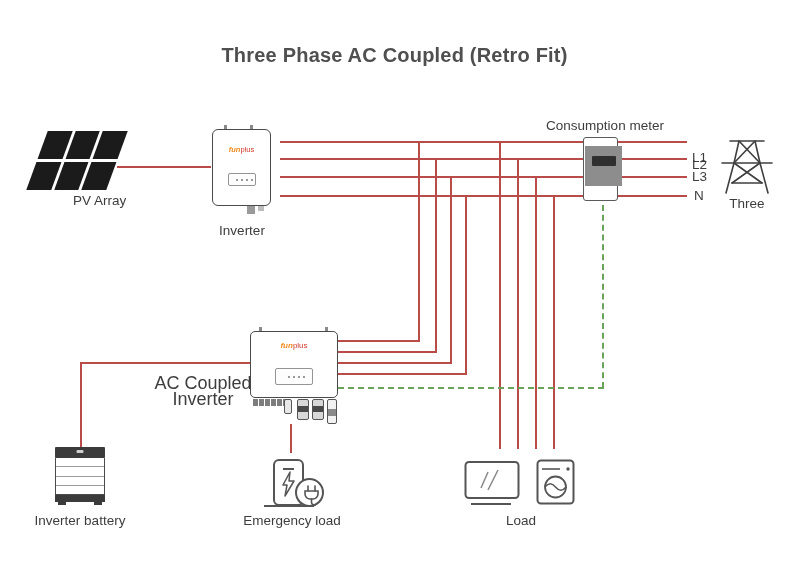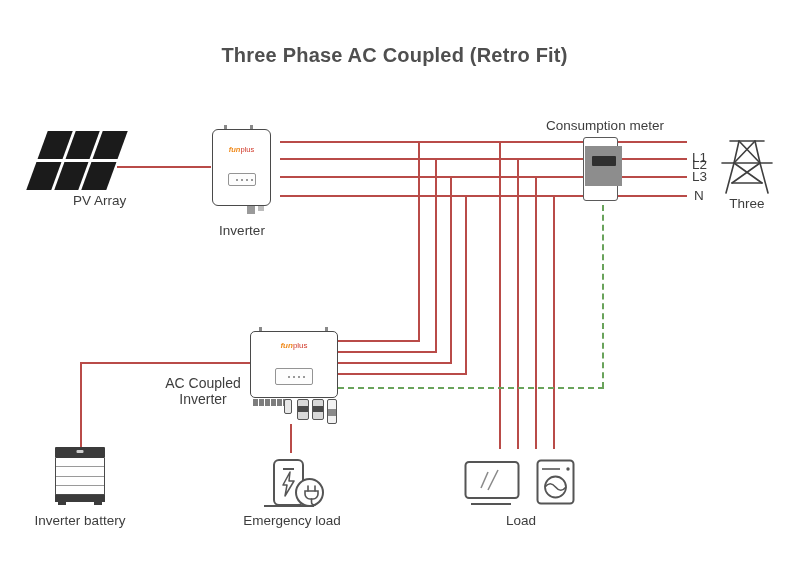--- a/index.html
+++ b/index.html
@@ -126,21 +126,21 @@
     <div class="disp" style="top:36px;width:38px;height:17px;">
       <div class="dots"></div>
     </div>
   </div>
 
   <div class="blk" style="left:253px;top:399px;width:35px;height:7px;background:repeating-linear-gradient(90deg,#7d7d7d 0 5px,#ffffff 5px 6px);"></div>
   <div class="blk" style="left:284px;top:399px;width:8px;height:15px;border:1px solid #555;background:#e8e8e8;border-radius:2px;"></div>
   <div class="blk" style="left:297px;top:399px;width:12px;height:21px;border:1px solid #555;background:linear-gradient(#d8d8d8 0 30%,#4a4a4a 30% 62%,#d8d8d8 62% 100%);border-radius:2px;"></div>
   <div class="blk" style="left:312px;top:399px;width:12px;height:21px;border:1px solid #555;background:linear-gradient(#d8d8d8 0 30%,#4a4a4a 30% 62%,#d8d8d8 62% 100%);border-radius:2px;"></div>
   <div class="blk" style="left:327px;top:399px;width:10px;height:25px;border:1px solid #555;background:linear-gradient(#f2f2f2 0 40%,#8a8a8a 40% 70%,#f2f2f2 70% 100%);border-radius:2px;"></div>
-  <div class="lbl ctr" style="left:148px;top:375px;width:110px;font-size:14px;">
+  <div class="lbl ctr" style="left:148px;top:375px;width:110px;font-size:18px;">
     <div>AC Coupled</div>
     <div>Inverter</div>
   </div>
 
   <div class="blk" style="left:55px;top:447px;width:50px;">
     <div style="position:relative;height:11px;background:#3b3b3b;border-radius:1px;">
       <div style="position:absolute;left:50%;top:3px;transform:translateX(-50%);width:7px;height:3px;background:#cfcfcf;border-radius:1px;"></div>
     </div>
     <div style="height:37px;background:#fff;border:1.5px solid #4a4a4a;border-top:none;box-sizing:border-box;
                 background-image:repeating-linear-gradient(to bottom,transparent 0 8.3px,#9a9a9a 8.3px 9.3px);"></div>

